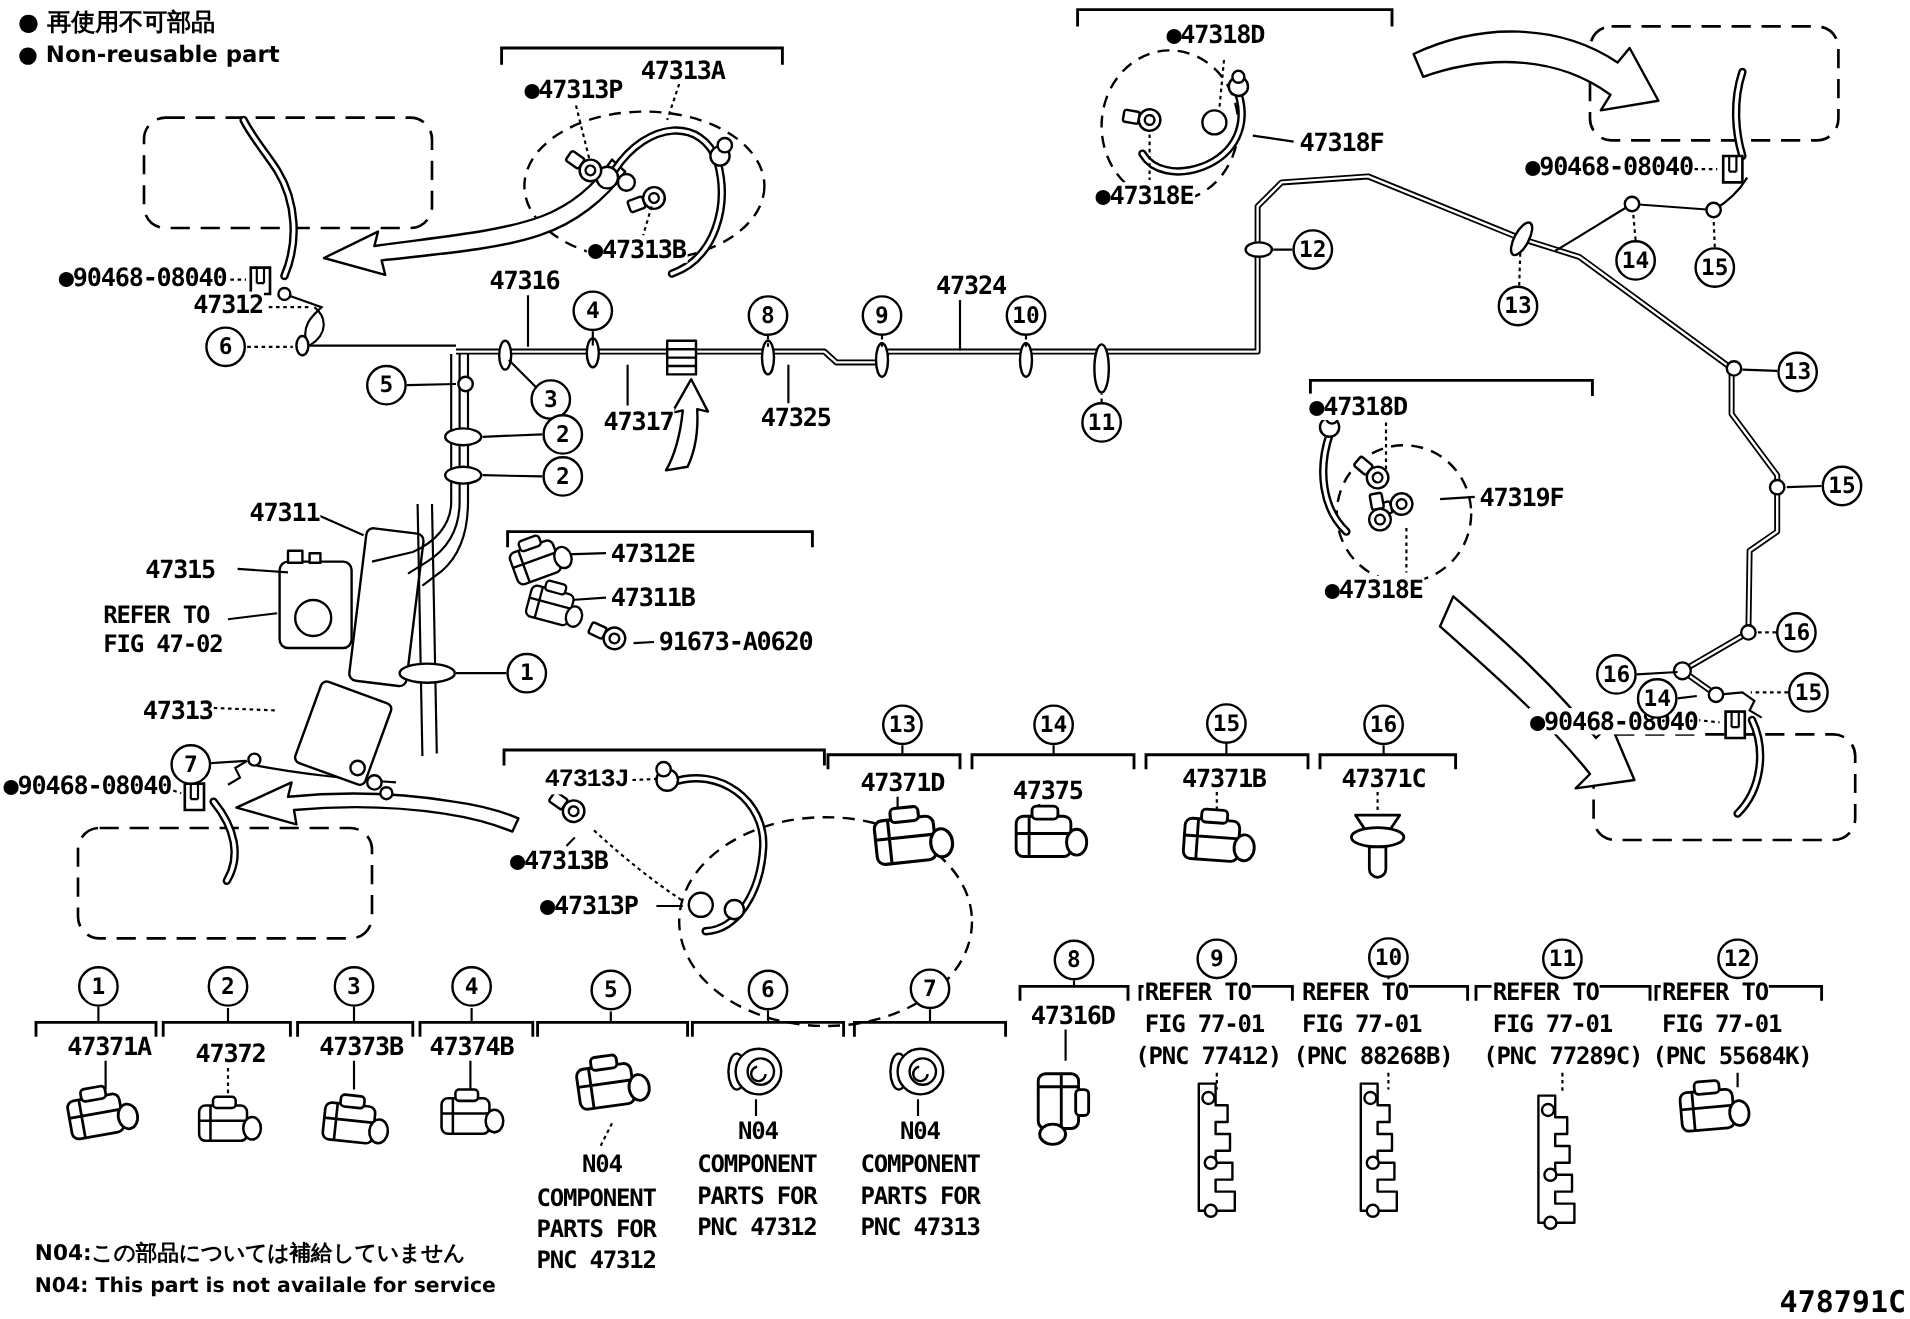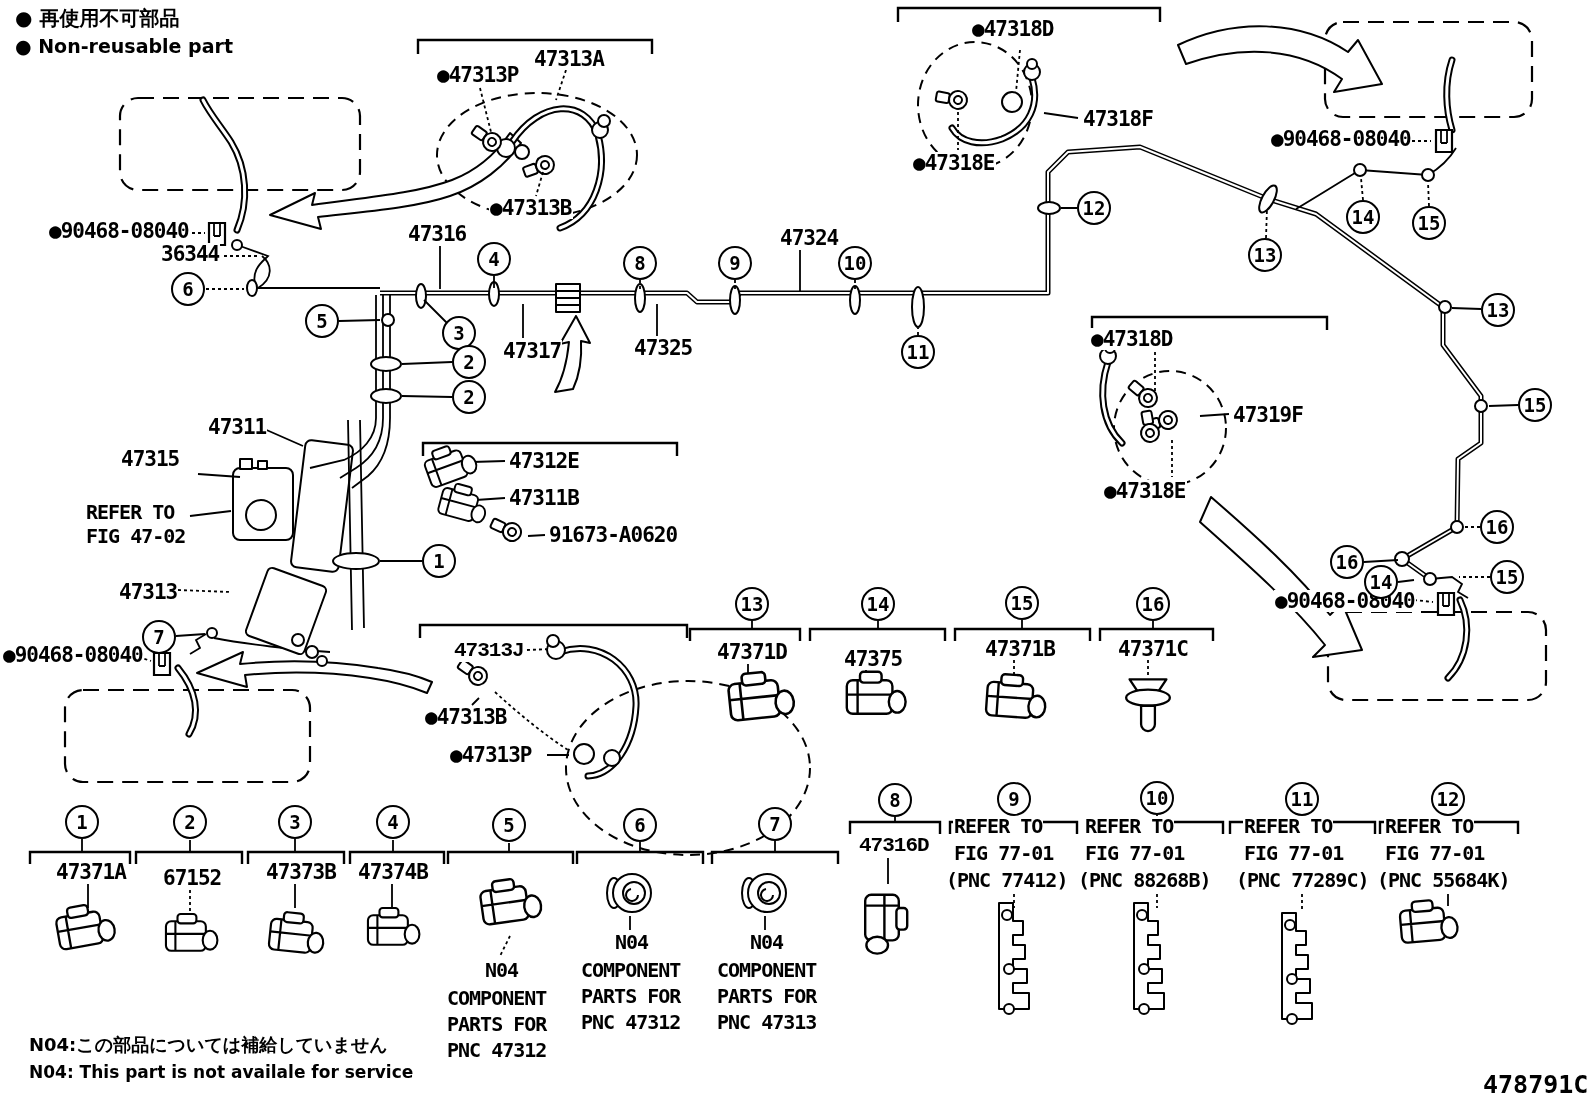--- a/index.html
+++ b/index.html
@@ -307,50 +307,50 @@
   <div class="lbl note-en" style="left:28px;top:1064px">N04: This part is not availale for service</div>
   <div class="lbl code" style="left:1482px;top:1072px">478791C</div>
 <div class="lbl part" style="left: 533px; top: 48px;">47313A</div>
       <div class="lbl part" style="left: 436px; top: 64px;">●47313P</div>
       <div class="lbl part" style="left: 489px; top: 197px;">●47313B</div>
       <div class="lbl part" style="left: 971px; top: 18px;">●47318D</div>
       <div class="lbl part" style="left: 1082px; top: 108px;">47318F</div>
       <div class="lbl part" style="left: 912px; top: 152px;">●47318E</div>
       <div class="lbl part" style="left: 1270px; top: 128px;">●90468-08040</div>
       <div class="lbl part" style="left: 48px; top: 220px;">●90468-08040</div>
-      <div class="lbl part" style="left: 160px; top: 243px;">36344</div>
+      <div class="lbl part" style="left: 160px; top: 243px;">47312</div>
       <div class="lbl part" style="left: 407px; top: 223px;">47316</div>
       <div class="lbl part" style="left: 779px; top: 227px;">47324</div>
       <div class="lbl part" style="left: 502px; top: 340px;">47317</div>
       <div class="lbl part" style="left: 633px; top: 337px;">47325</div>
       <div class="lbl part" style="left: 207px; top: 416px;">47311</div>
-      <div class="lbl part" style="left: 120px; top: 448px;">47315</div>
+      <div class="lbl part" style="left: 120px; top: 464px;">47315</div>
       <div class="lbl small" style="left: 85px; top: 502px;">REFER TO</div>
       <div class="lbl small" style="left: 85px; top: 526px;">FIG 47-02</div>
       <div class="lbl part" style="left: 118px; top: 581px;">47313</div>
       <div class="lbl part" style="left: 508px; top: 450px;">47312E</div>
       <div class="lbl part" style="left: 508px; top: 487px;">47311B</div>
       <div class="lbl part" style="left: 548px; top: 524px;">91673-A0620</div>
       <div class="lbl part" style="left: 453px; top: 640px; font-family: Liberation Mono, monospace;">47313J</div>
       <div class="lbl part" style="left: 424px; top: 706px;">●47313B</div>
       <div class="lbl part" style="left: 449px; top: 744px;">●47313P</div>
       <div class="lbl part" style="left: 1090px; top: 328px;">●47318D</div>
       <div class="lbl part" style="left: 1232px; top: 404px;">47319F</div>
       <div class="lbl part" style="left: 1103px; top: 480px;">●47318E</div>
       <div class="lbl part" style="left: 2px; top: 644px;">●90468-08040</div>
       <div class="lbl part" style="left: 1274px; top: 590px;">●90468-08040</div>
       <div class="lbl part" style="left: 716px; top: 641px;">47371D</div>
       <div class="lbl part" style="left: 843px; top: 648px;">47375</div>
       <div class="lbl part" style="left: 984px; top: 638px; text-align: right;">47371B</div>
       <div class="lbl part" style="left: 1117px; top: 638px;">47371C</div>
       <div class="lbl part" style="left: 55px; top: 861px;">47371A</div>
-      <div class="lbl part" style="left: 162px; top: 867px;">67152</div>
+      <div class="lbl part" style="left: 162px; top: 867px;">47372</div>
       <div class="lbl part" style="left: 265px; top: 861px;">47373B</div>
       <div class="lbl part" style="left: 357px; top: 861px;">47374B</div>
-      <div class="lbl part" style="left: 858px; top: 835px; font-family: Liberation Mono, monospace;">47316D</div>
+      <div class="lbl part" style="left: 858px; top: 835px;">47316D</div>
       <div class="lbl small" style="left: 953px; top: 816px;">REFER TO</div>
       <div class="lbl small" style="left: 953px; top: 843px;">FIG 77-01</div>
       <div class="lbl small" style="left: 945px; top: 870px;">(PNC 77412)</div>
       <div class="lbl small" style="left: 1084px; top: 816px;">REFER TO</div>
       <div class="lbl small" style="left: 1084px; top: 843px;">FIG 77-01</div>
       <div class="lbl small" style="left: 1077px; top: 870px;">(PNC 88268B)</div>
       <div class="lbl small" style="left: 1243px; top: 816px;">REFER TO</div>
       <div class="lbl small" style="left: 1243px; top: 843px;">FIG 77-01</div>
       <div class="lbl small" style="left: 1235px; top: 870px;">(PNC 77289C)</div>
       <div class="lbl small" style="left: 1384px; top: 816px;">REFER TO</div>

